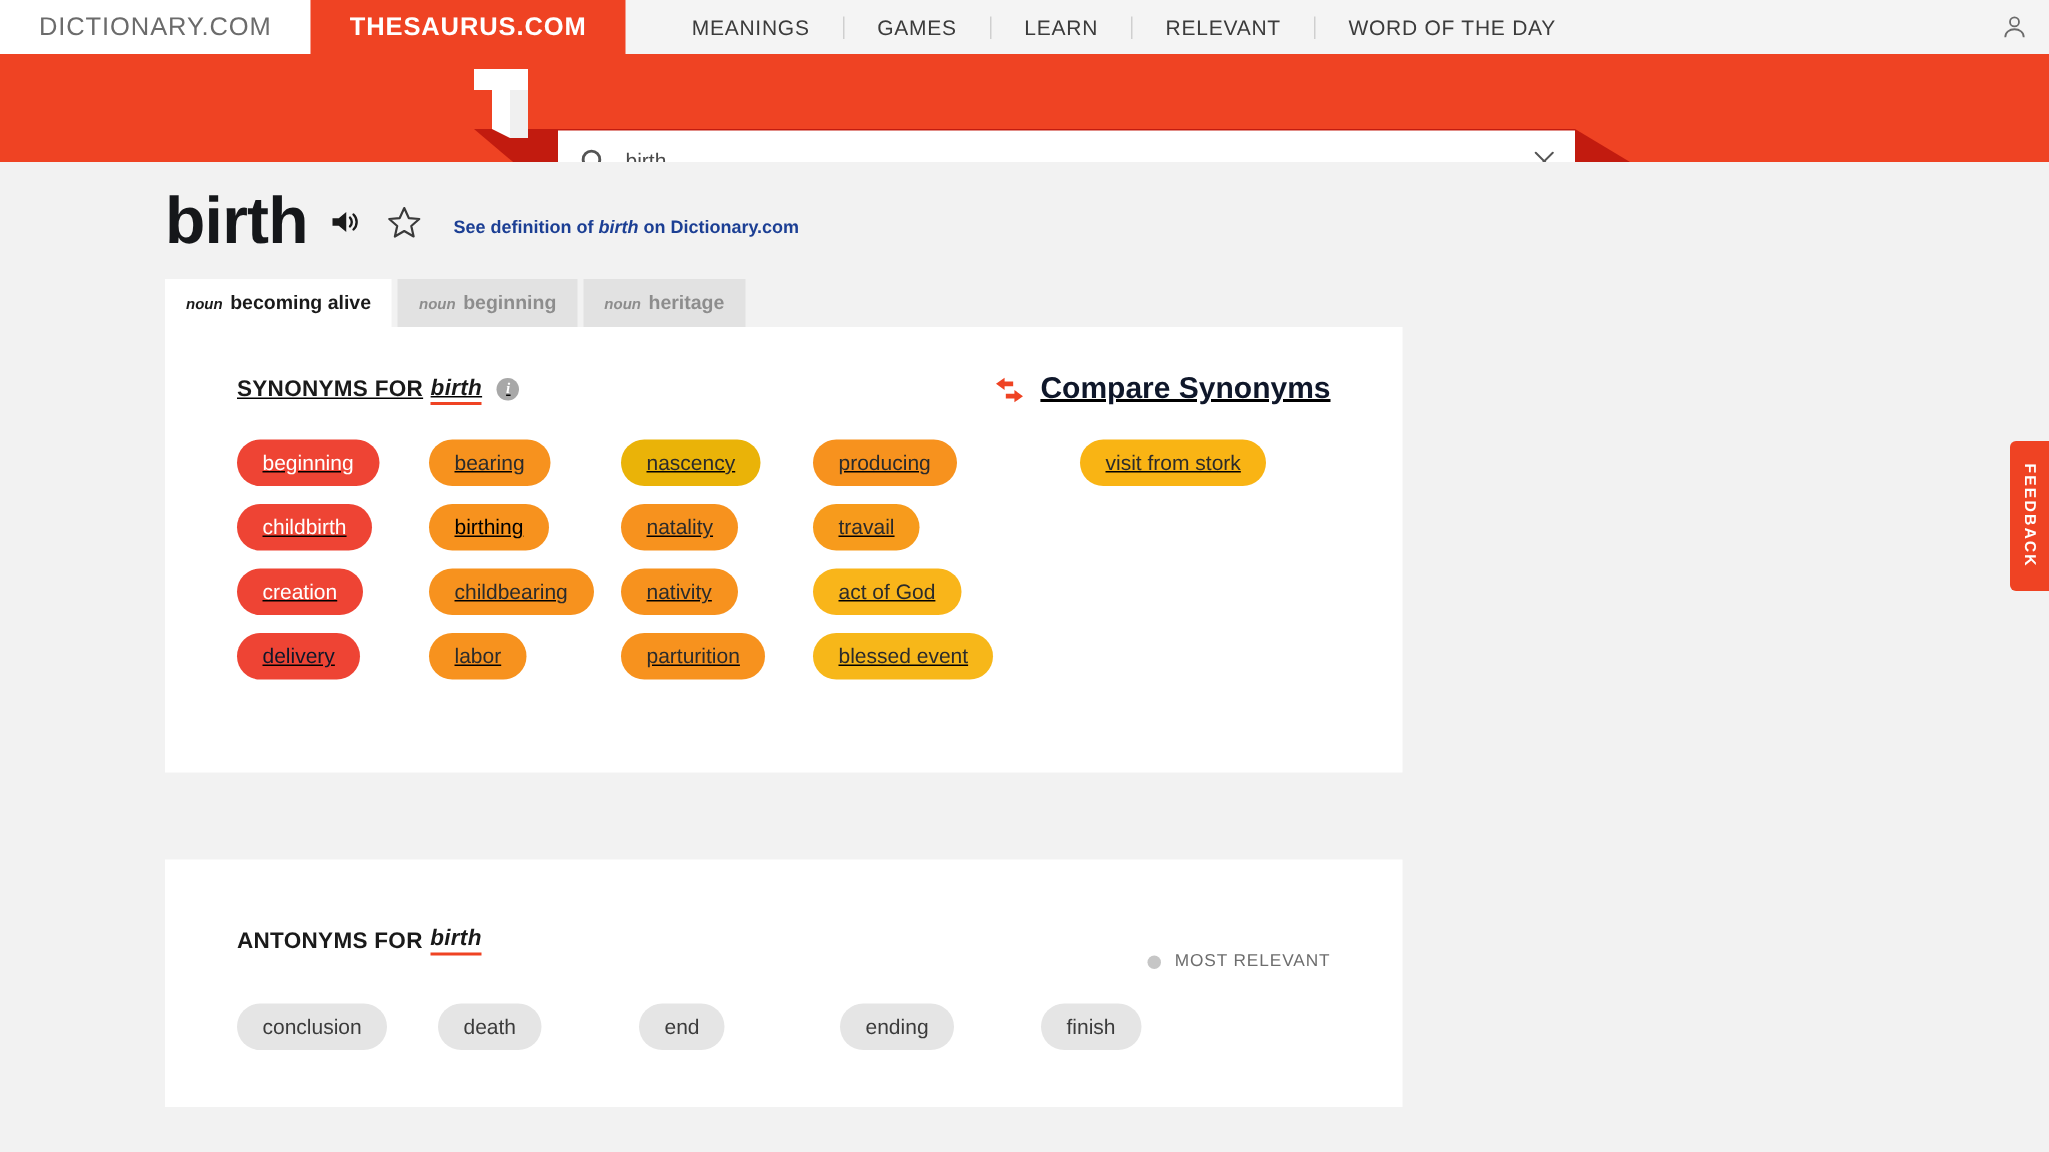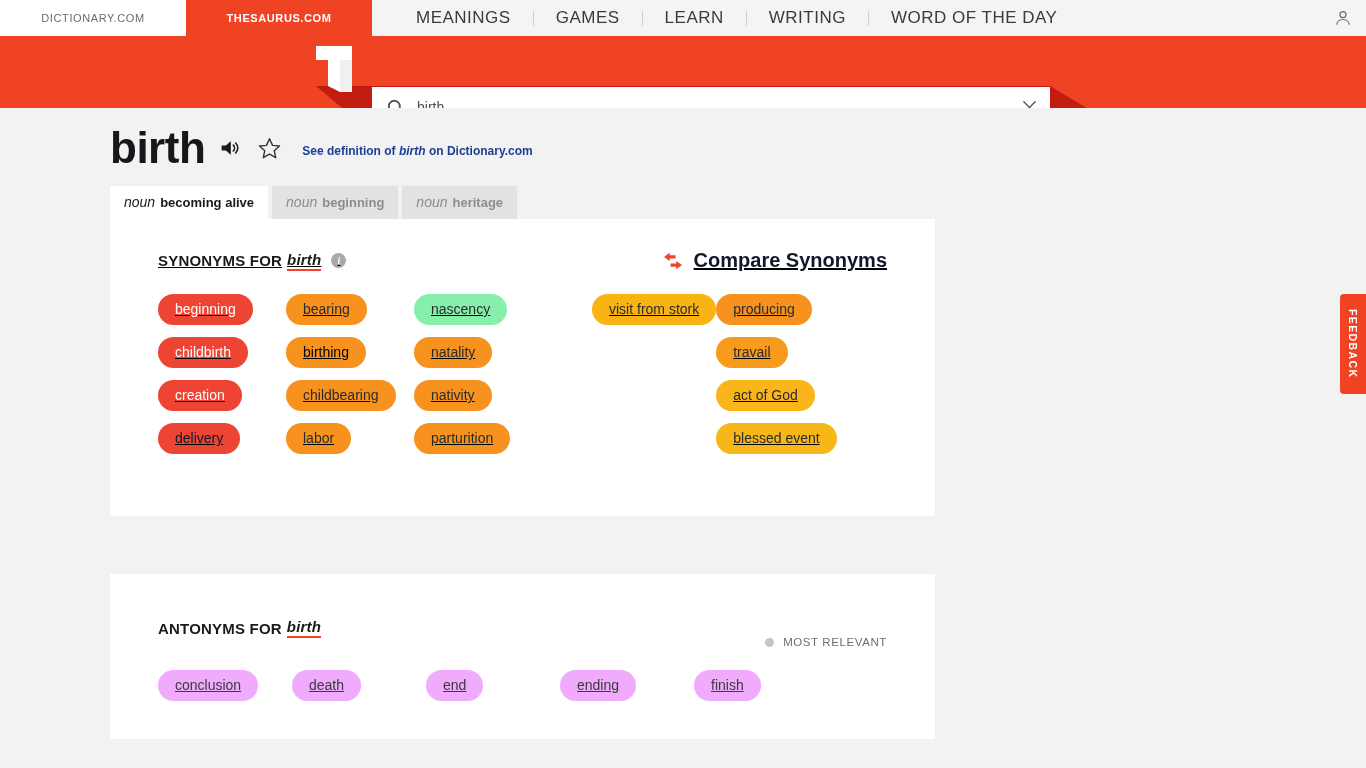--- a/index.html
+++ b/index.html
@@ -13,31 +13,31 @@
   
   .topbar {
     height: 36px; width: 100%;
     background: #f4f4f4;
     display: flex; align-items: stretch;
     position: relative;
     border-bottom: 0;
   }
   .site-tab {
     display: flex; align-items: center; justify-content: center;
-    font-size: 11px; letter-spacing: .6px;
+    font-size: 17px; letter-spacing: .6px;
     padding: 0 26px;
     height: 36px;
     cursor: pointer;
   }
   .site-tab.dict { background: #ffffff; color: #6b6b6b; min-width: 186px; }
   .site-tab.thes { background: #ef4323; color: #ffffff; font-weight: bold; min-width: 186px; }
 
   .navlinks { display: flex; align-items: center; flex: 1; padding-left: 22px; }
   .navlink {
-    font-size: 17px; color: #3b3b3b; letter-spacing: .5px;
+    font-size: 14px; color: #3b3b3b; letter-spacing: .5px;
     padding: 0 22px; position: relative; cursor: pointer; line-height: 36px;
   }
   .navdiv { width: 1px; height: 15px; background: #cfcfcf; }
 
   .user-icon { width: 46px; display: flex; align-items: center; justify-content: center; cursor: pointer; }
 
   
   .banner {
     height: 72px; width: 100%;
     background: #ef4323;
@@ -90,21 +90,21 @@
     font-size: 12px; font-weight: bold; color: #1c3f94; cursor: pointer;
   }
   .see-def i { font-style: italic; }
 
   .tabs { display: flex; margin-left: 110px; margin-top: 16px; gap: 4px; }
   .tab {
     font-size: 13px; padding: 8px 14px 9px 14px; cursor: pointer;
     background: #e2e2e2; color: #8d8d8d;
   }
   .tab.active { background: #ffffff; color: #1a1a1a; }
-  .tab .pos { font-style: italic; font-weight: normal; margin-right: 5px; font-size: 14px; }
+  .tab .pos { font-style: italic; font-weight: bold; margin-right: 5px; font-size: 10px; }
   .tab .lbl { font-weight: bold; }
 
   .card {
     background: #ffffff;
     margin-left: 110px;
     width: 825px;
   }
   .card.syn { height: 297px; padding: 30px 48px 0 48px; text-decoration: underline; }
   .card.ant { margin-top: 58px; height: 165px; padding: 34px 48px 0 48px; }
 
@@ -133,21 +133,21 @@
   .chip {
     display: inline-block; align-self: flex-start;
     padding: 7px 17px 8px 17px;
     border-radius: 20px;
     font-size: 14px; white-space: nowrap; cursor: pointer;
     line-height: 1.15;
   }
   .ant-row { margin-top: 22px; display: flex; }
   .ant-cell { width: 134px; display: flex; }
   .chip.ant {
-    background: #f0abfc; color: #3b3b3b; text-decoration: underline;
+    background: #e5e5e5; color: #3b3b3b;
   }
 
   
   .feedback {
     position: absolute; right: 0; top: 168px;
     width: 26px; height: 100px;
     background: #ef4323;
     border-radius: 4px 0 0 4px;
     display: flex; align-items: center; justify-content: center;
     cursor: pointer;
@@ -165,21 +165,21 @@
   <div class="site-tab dict">DICTIONARY.COM</div>
   <div class="site-tab thes">THESAURUS.COM</div>
 
   <div class="navlinks">
     <div class="navlink">MEANINGS</div>
     <div class="navdiv"></div>
     <div class="navlink">GAMES</div>
     <div class="navdiv"></div>
     <div class="navlink">LEARN</div>
     <div class="navdiv"></div>
-    <div class="navlink">WRITING</div>
+    <div class="navlink">RELEVANT</div>
     <div class="navdiv"></div>
     <div class="navlink">WORD OF THE DAY</div>
   </div>
 
   <div class="user-icon">
     <svg width="18" height="18" viewBox="0 0 24 24" fill="none" stroke="#6b6b6b" stroke-width="1.6">
       <circle cx="12" cy="7.5" r="4"></circle>
       <path d="M3.8 21c0-4.3 3.7-7 8.2-7s8.2 2.7 8.2 7"></path>
     </svg>
   </div>
@@ -276,34 +276,34 @@
         <span class="chip" style="background:#ee4434;color:#fff">creation</span>
         <span class="chip" style="background:#ee4434;color:#0f172a">delivery</span>
       </div>
       <div class="syn-col">
         <span class="chip" style="background:#f7921e;color:#2b2b2b">bearing</span>
         <span class="chip" style="background:#f7921e;color:#000000">birthing</span>
         <span class="chip" style="background:#f7921e;color:#2b2b2b">childbearing</span>
         <span class="chip" style="background:#f7921e;color:#2b2b2b">labor</span>
       </div>
       <div class="syn-col">
-        <span class="chip" style="background:#86efac;color:#2b2b2b">nascency</span>
+        <span class="chip" style="background:#eab308;color:#2b2b2b">nascency</span>
         <span class="chip" style="background:#f7921e;color:#2b2b2b">natality</span>
         <span class="chip" style="background:#f7921e;color:#2b2b2b">nativity</span>
         <span class="chip" style="background:#f7921e;color:#2b2b2b">parturition</span>
-      </div>
-      <div class="syn-col c5">
-        <span class="chip" style="background:#f9b414;color:#2b2b2b">visit from stork</span>
       </div>
       <div class="syn-col">
         <span class="chip" style="background:#f7921e;color:#2b2b2b">producing</span>
         <span class="chip" style="background:#f79b1c;color:#2b2b2b">travail</span>
         <span class="chip" style="background:#f9b51a;color:#2b2b2b">act of God</span>
         <span class="chip" style="background:#f7b719;color:#2b2b2b">blessed event</span>
       </div>
+      <div class="syn-col c5">
+        <span class="chip" style="background:#f9b414;color:#2b2b2b">visit from stork</span>
+      </div>
     </div>
   </div>
 
   <div class="card ant">
     <div class="sec-head">
       <div class="sec-title">
         <span>ANTONYMS FOR</span>
         <span class="tw">birth</span>
       </div>
       <div class="relev">

